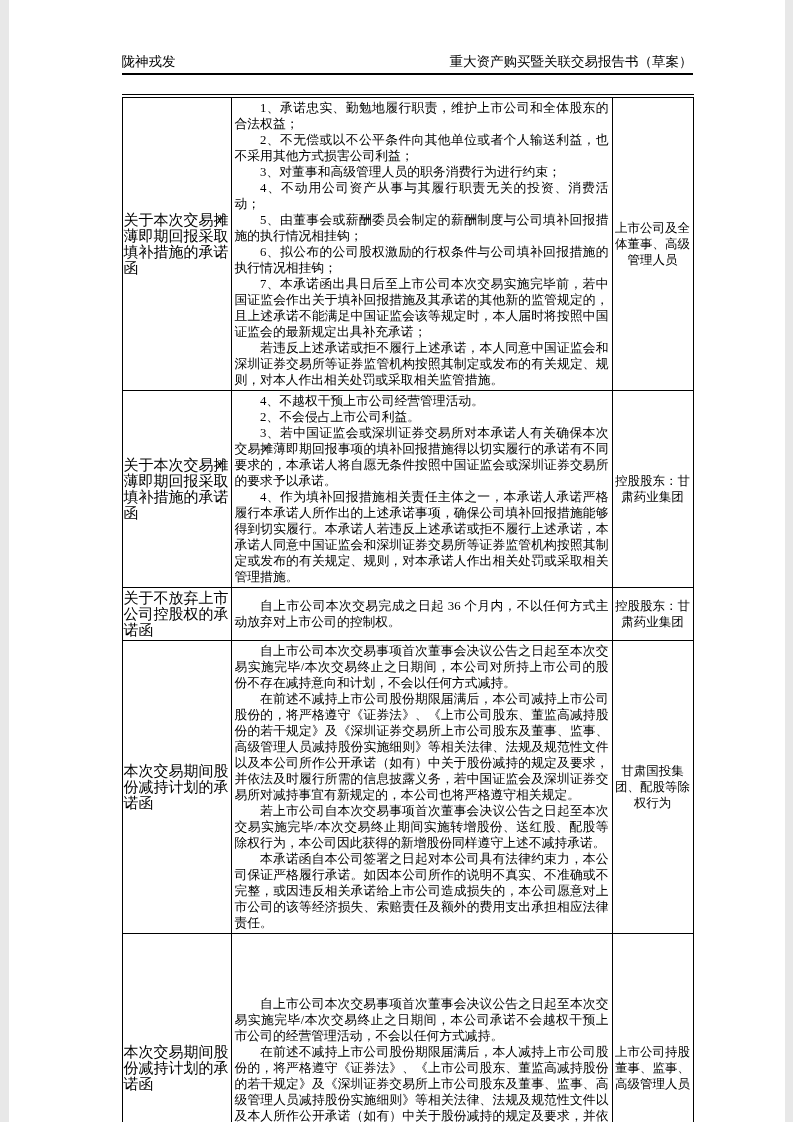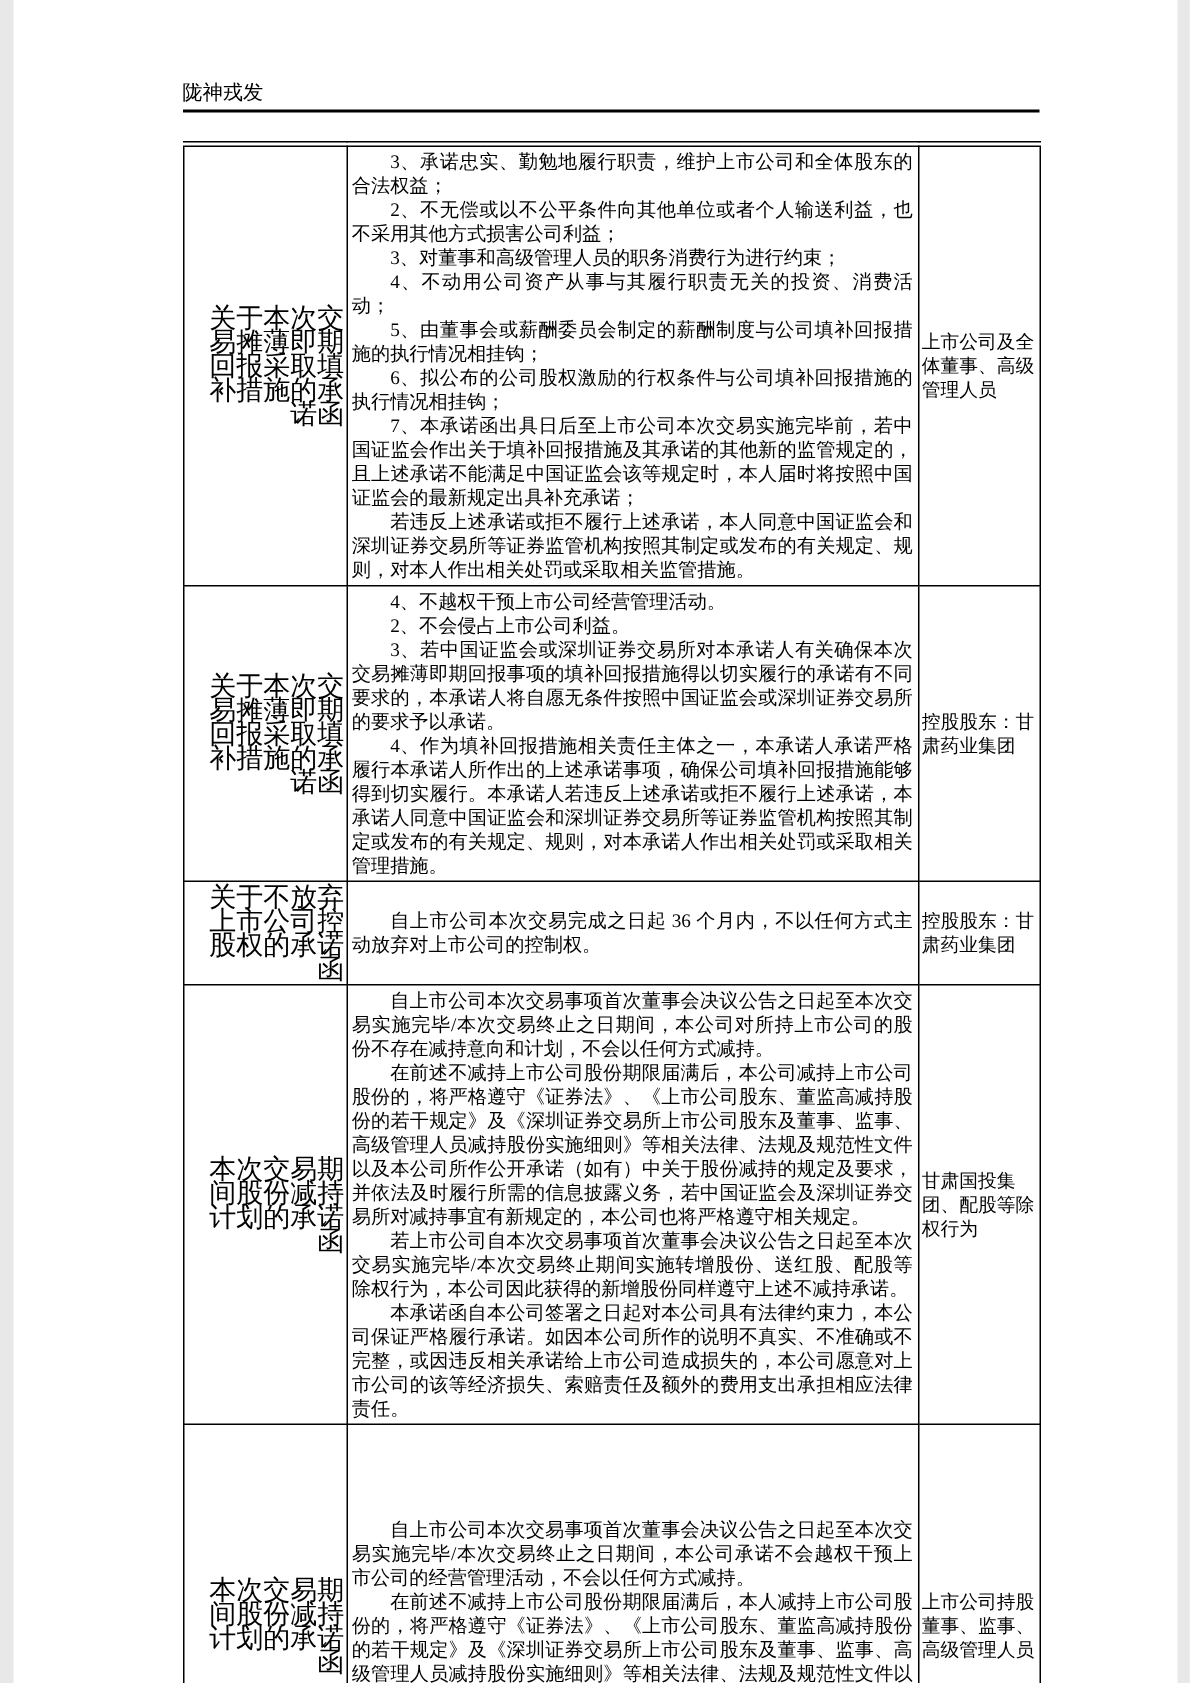--- a/index.html
+++ b/index.html
@@ -28,66 +28,67 @@
     border-bottom:4px double #000;
     border-left:1px solid #000;
     border-right:1px solid #000;
   }
   table.commitment-table td{
     border:1px solid #000;
     vertical-align:middle;
     overflow:hidden;
   }
   td.col-name{
-    font-size:18px;line-height:16px;
-    text-align:right;padding:2px 1px;
+    font-size:15px;line-height:16px;
+    text-align:left;padding:2px 1px;
   }
   td.col-content{
     font-size:12.8px;line-height:16px;
     padding:2px 3px;
   }
   td.col-content p{
     margin:0;text-indent:2em;text-align:justify;
   }
   td.col-party{
     font-size:12.5px;line-height:16px;
-    text-align:left;padding:2px 2px;
+    text-align:center;padding:2px 2px;
   }
   tbody tr:nth-child(1){height:273px;}
   tbody tr:nth-child(2){height:170px;}
   tbody tr:nth-child(3){height:46px;}
   tbody tr:nth-child(4){height:47px;}
   tbody tr:nth-child(5){height:270px;}
   tbody tr:nth-child(6){height:127px;}
   .page-number{
     position:absolute;left:113px;top:1044px;width:571px;
     text-align:center;font-size:13.5px;
   }
 </style>
 </head>
 <body>
 
 <div class="page">
 
   <div class="doc-header">
     <span>陇神戎发</span>
+    <span>重大资产购买暨关联交易报告书（草案）</span>
   </div>
   <div class="header-rule"></div>
 
   <table class="commitment-table">
     <colgroup>
       <col style="width:109px">
       <col style="width:381px">
       <col style="width:81px">
     </colgroup>
     <tbody id="table-body">
         <tr>
           <td class="col-name">关于本次交易摊薄即期回报采取填补措施的承诺函</td>
           <td class="col-content">
-            <p>3、承诺忠实、勤勉地履行职责，维护上市公司和全体股东的合法权益；</p>
+            <p>1、承诺忠实、勤勉地履行职责，维护上市公司和全体股东的合法权益；</p>
             <p>2、不无偿或以不公平条件向其他单位或者个人输送利益，也不采用其他方式损害公司利益；</p>
             <p>3、对董事和高级管理人员的职务消费行为进行约束；</p>
             <p>4、不动用公司资产从事与其履行职责无关的投资、消费活动；</p>
             <p>5、由董事会或薪酬委员会制定的薪酬制度与公司填补回报措施的执行情况相挂钩；</p>
             <p>6、拟公布的公司股权激励的行权条件与公司填补回报措施的执行情况相挂钩；</p>
             <p>7、本承诺函出具日后至上市公司本次交易实施完毕前，若中国证监会作出关于填补回报措施及其承诺的其他新的监管规定的，且上述承诺不能满足中国证监会该等规定时，本人届时将按照中国证监会的最新规定出具补充承诺；</p>
             <p>若违反上述承诺或拒不履行上述承诺，本人同意中国证监会和深圳证券交易所等证券监管机构按照其制定或发布的有关规定、规则，对本人作出相关处罚或采取相关监管措施。</p>
           </td>
           <td class="col-party">上市公司及全体董事、高级管理人员</td>
         </tr>

